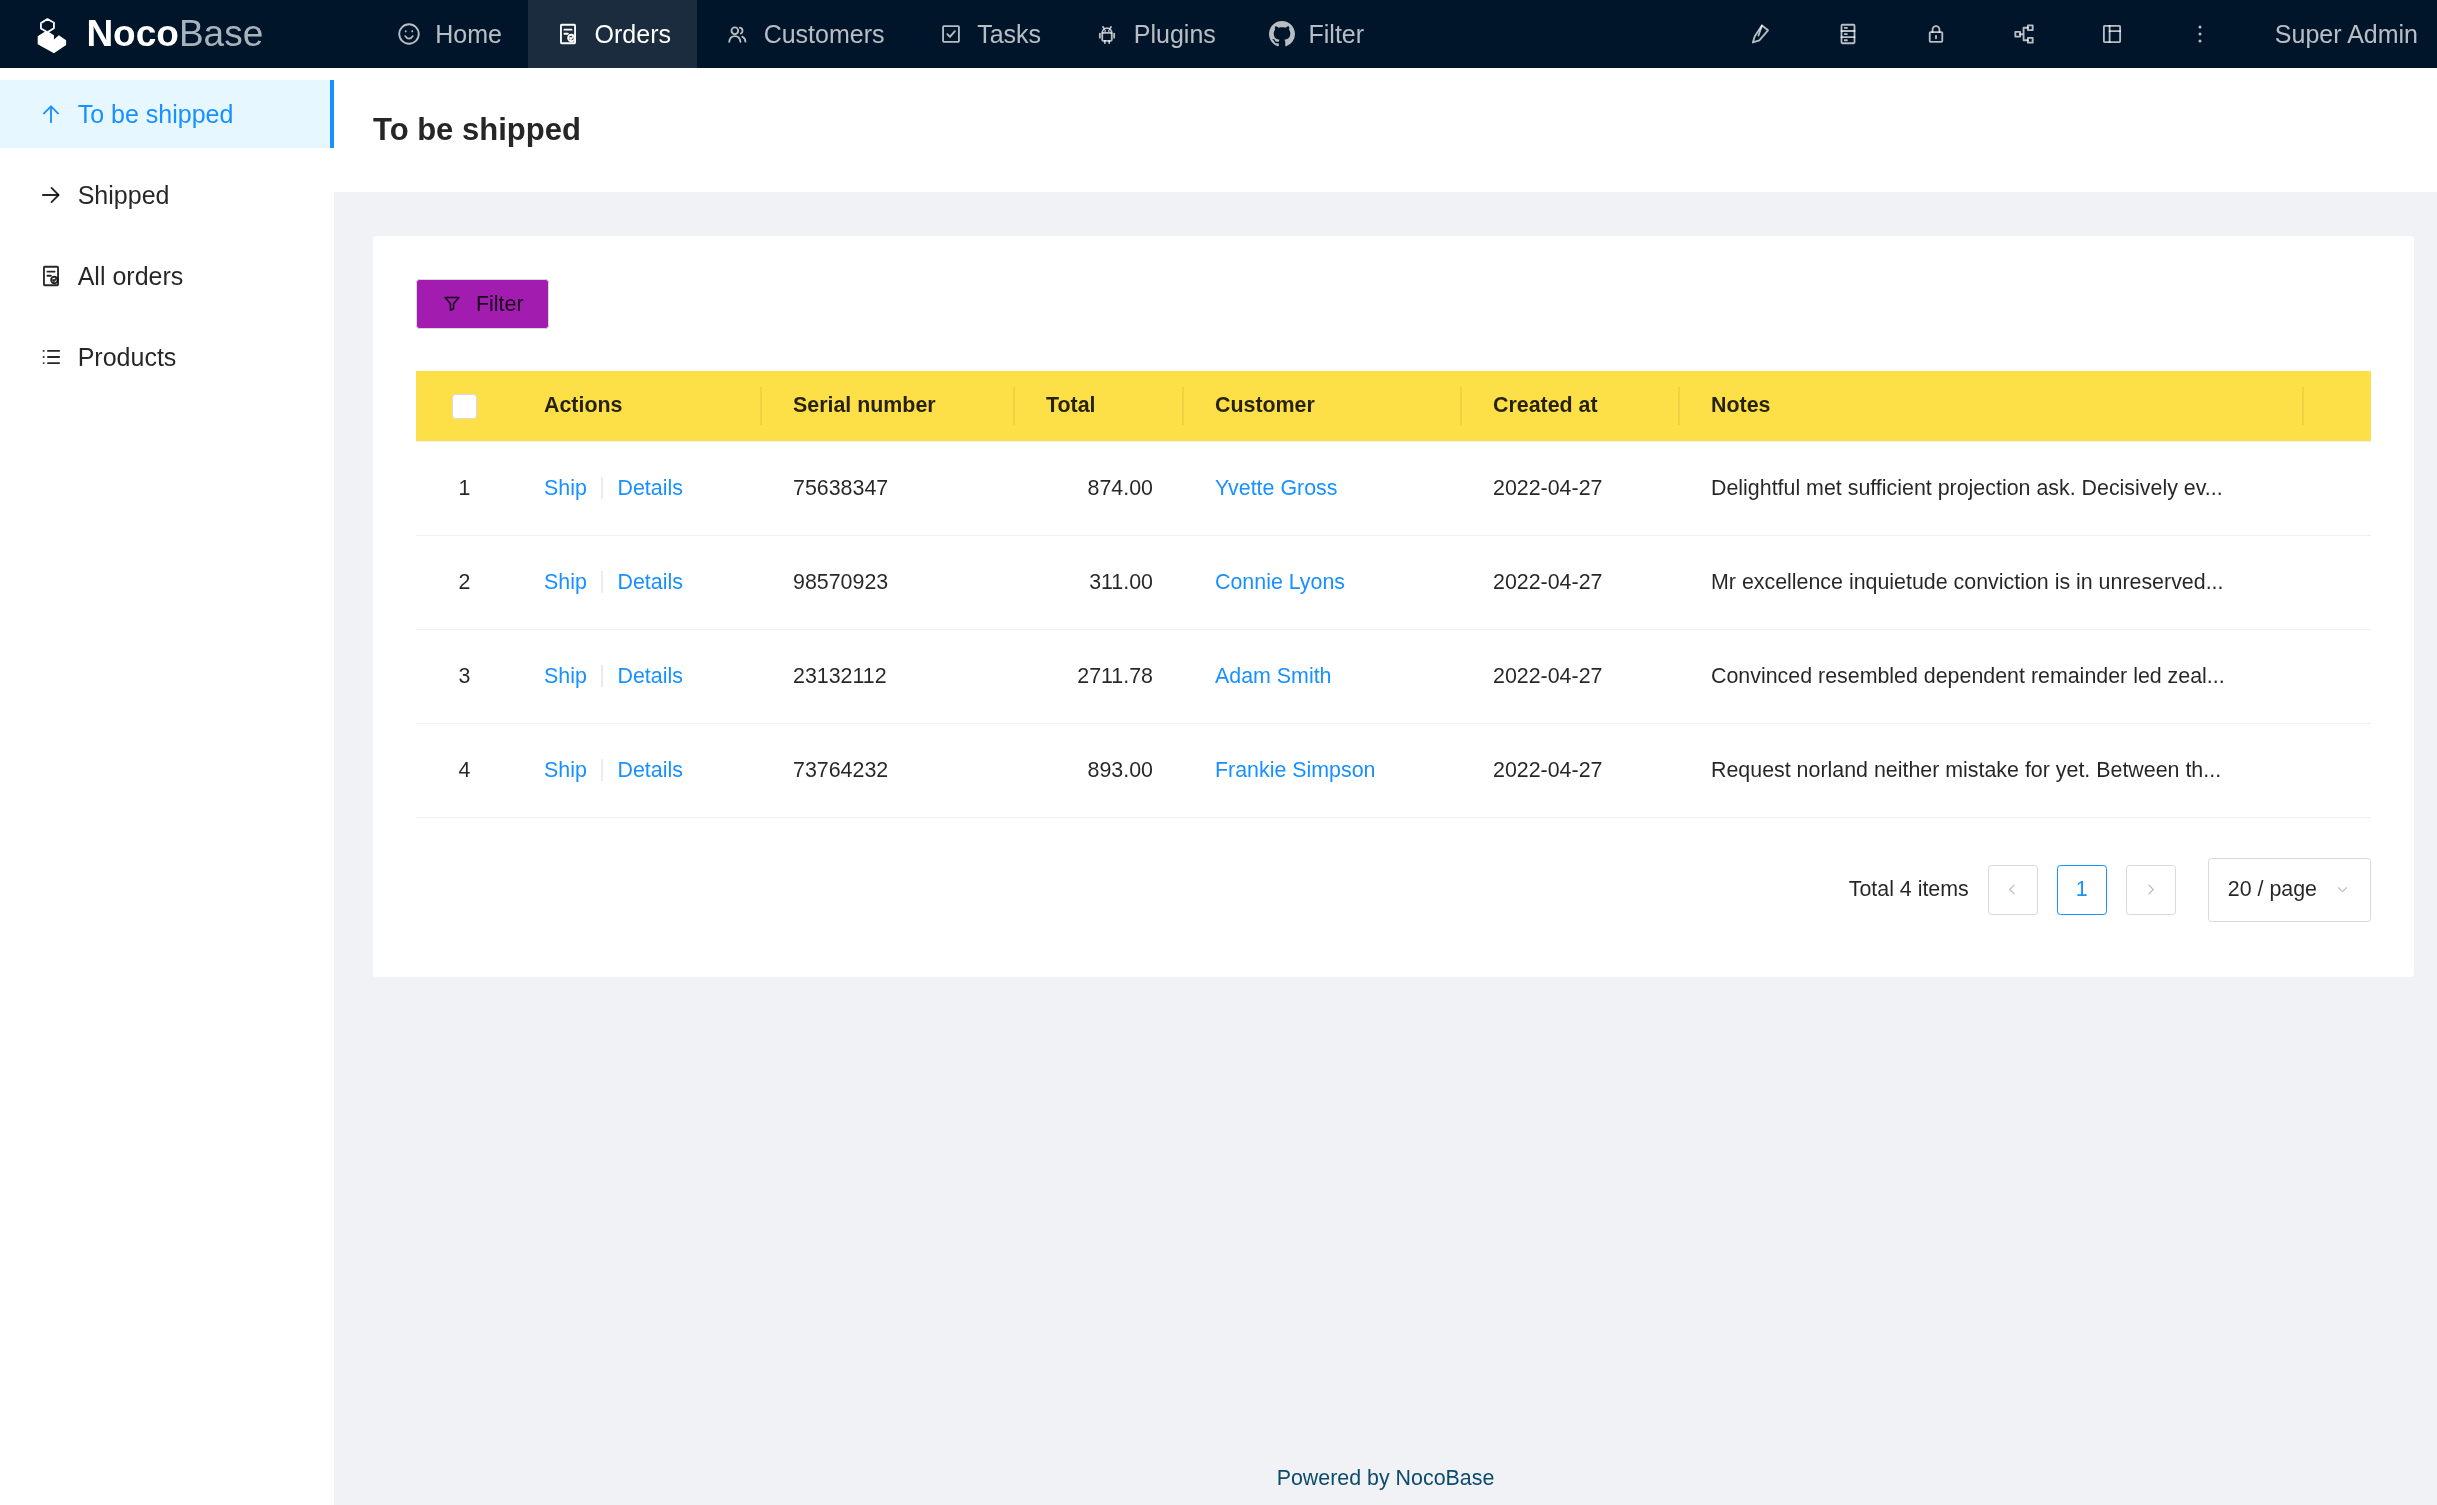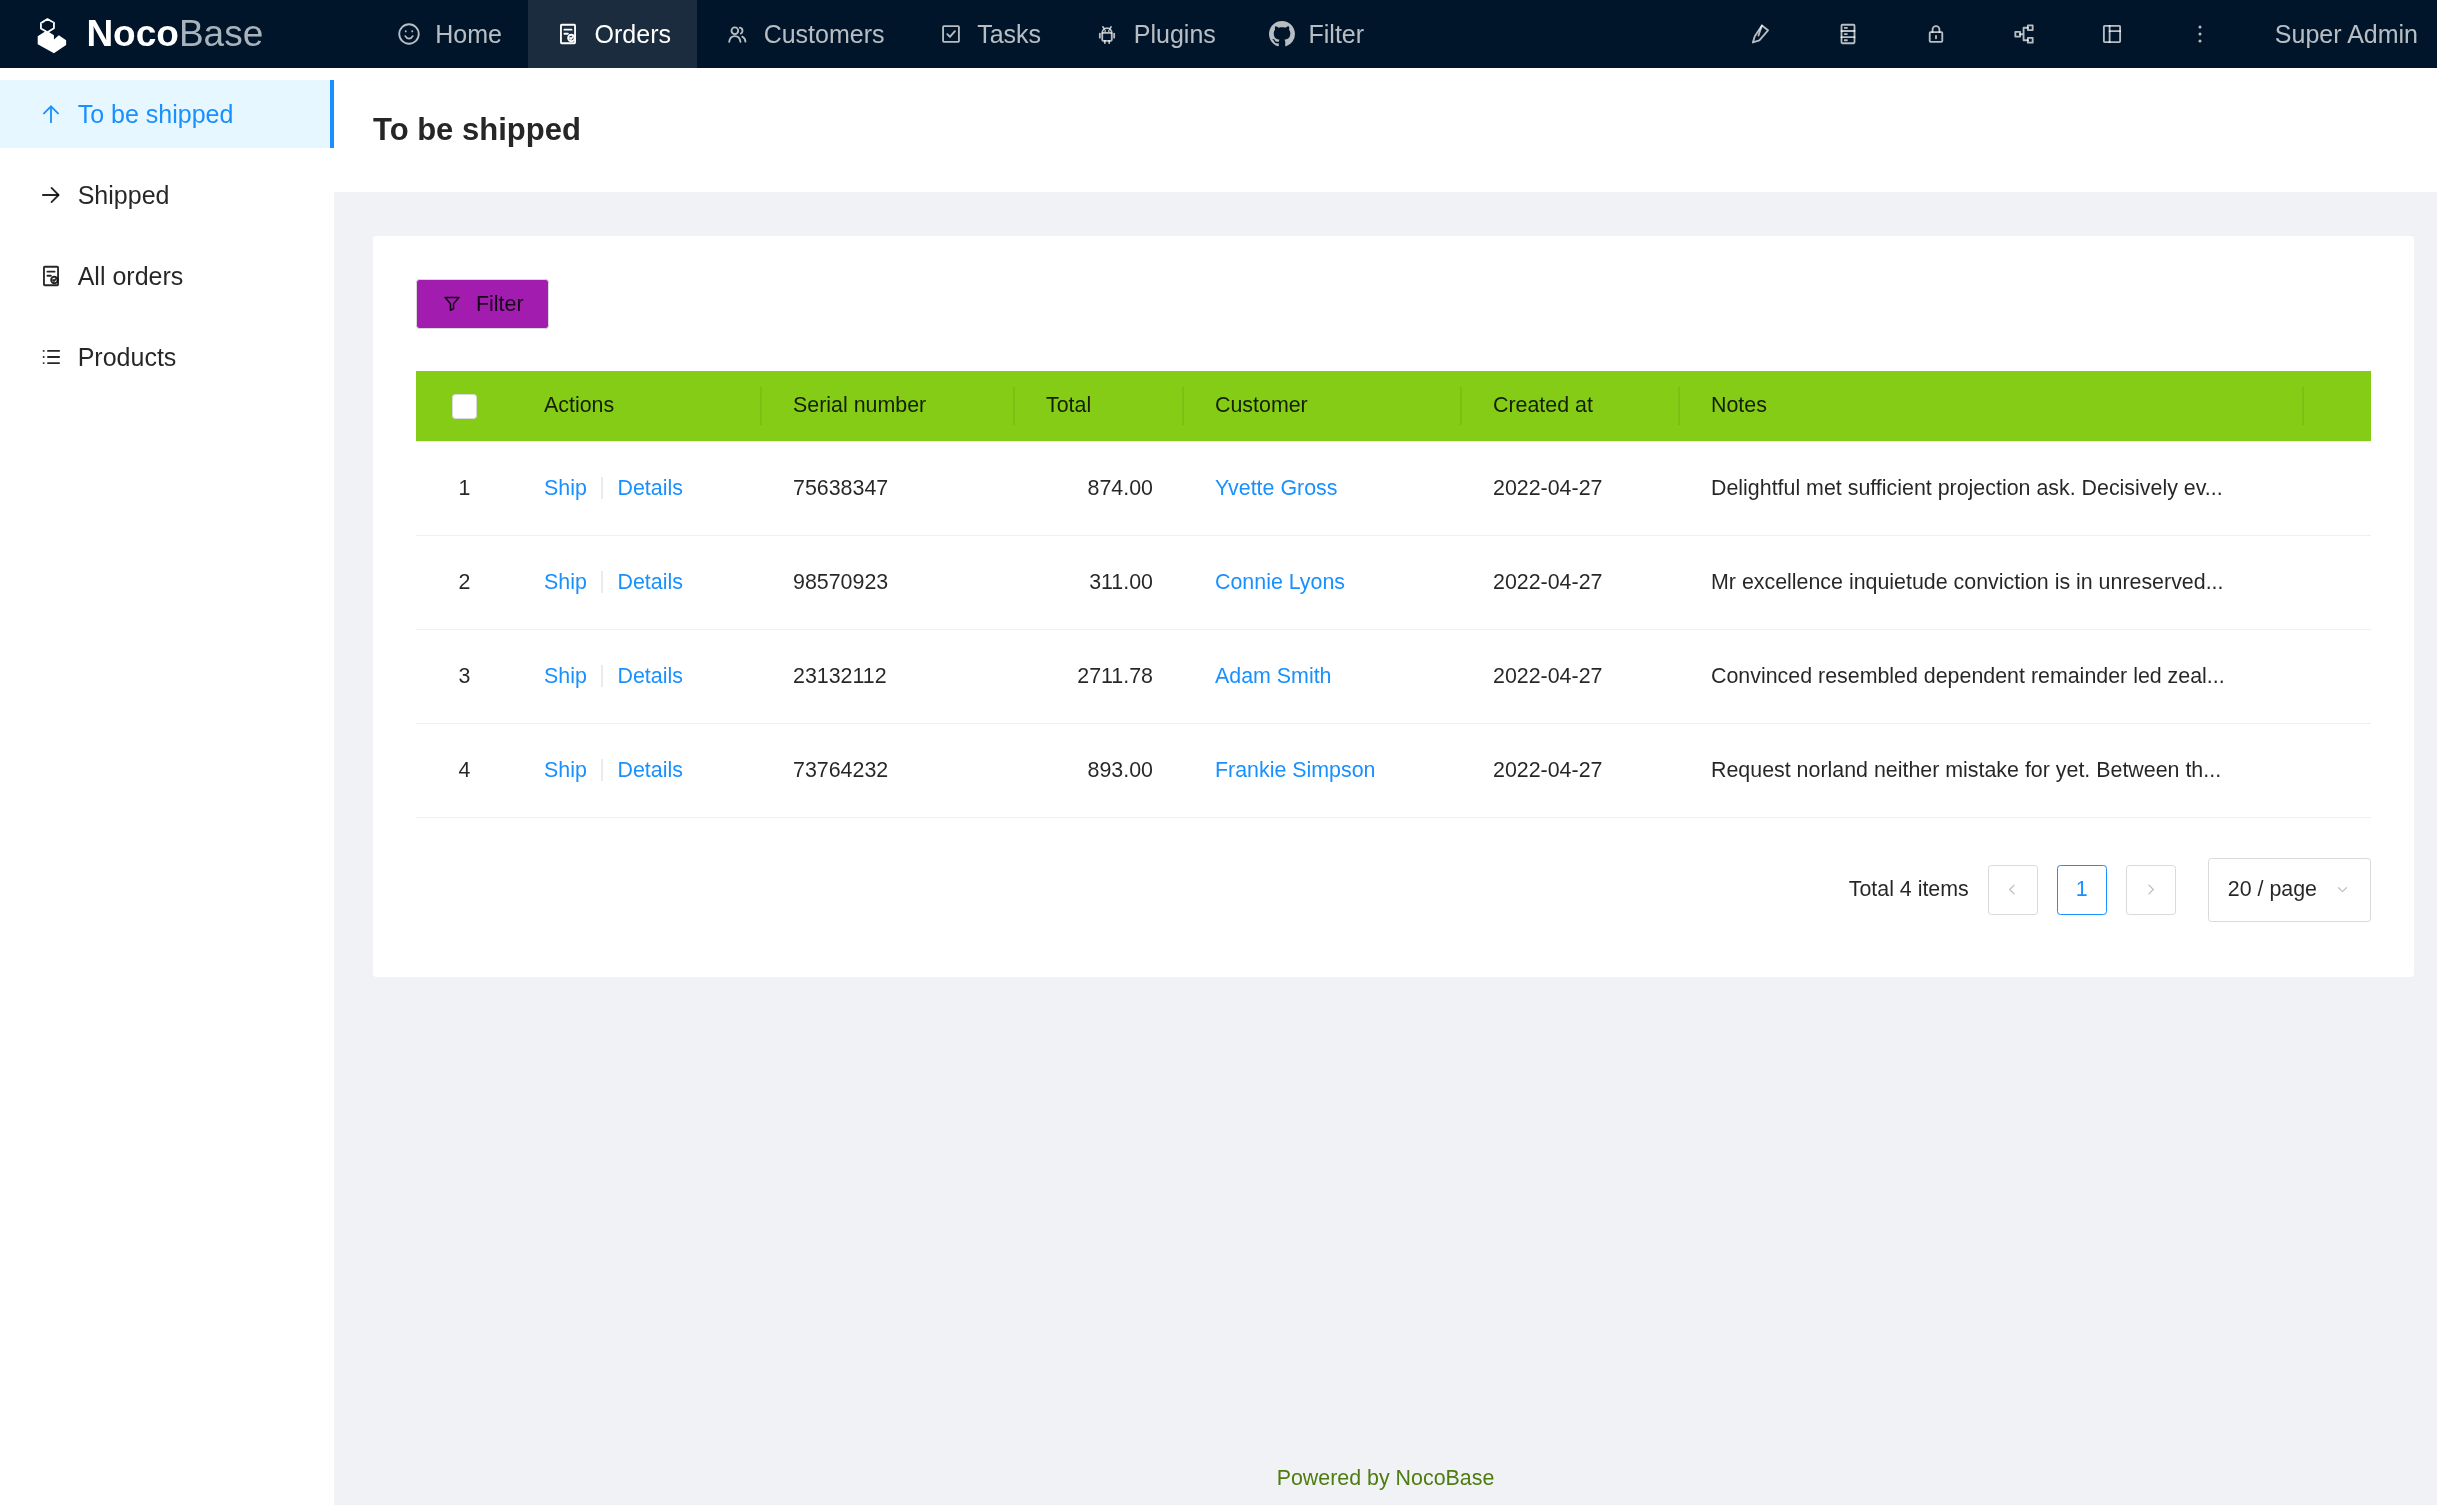--- a/index.html
+++ b/index.html
@@ -46,21 +46,21 @@
   .card { margin:44px 23px 0 39px; background:#ffffff; border-radius:3.4px;
     height:741px; padding:43px; }
 
   .filter-btn { display:inline-flex; align-items:center; gap:13px; height:50px;
     padding:0 24px; background:#a21caf; border:1.7px solid #d9d9d9;
     border-radius:3.4px; font-size:21.4px; color:rgba(0,0,0,0.85);
     font-family:inherit; cursor:pointer; }
   .filter-btn svg { width:22px; height:22px; }
 
   table { width:100%; border-collapse:collapse; table-layout:fixed; margin-top:42px; }
-  th { background:#84cc16; height:70px; font-size:21.4px; font-weight:400;
+  th { background:#fde047; height:70px; font-size:21.4px; font-weight:700;
     color:rgba(0,0,0,0.85); text-align:left; padding:0 31px; position:relative;
     border-bottom:1.7px solid #f0f0f0; white-space:nowrap; overflow:hidden; }
   th.sep::after { content:""; position:absolute; right:0; top:50%;
     transform:translateY(-50%); width:1.7px; height:38px; background:rgba(0,0,0,0.06); }
   th.col-index { text-align:center; padding:0; }
   td { height:94px; padding:0 31px; border-bottom:1.7px solid #f0f0f0;
     font-size:21.4px; color:rgba(0,0,0,0.85); white-space:nowrap; overflow:hidden; }
   td.col-index { text-align:center; }
   td.col-total { text-align:right; }
   .checkbox { display:inline-block; width:25px; height:25px; background:#fff;
@@ -75,21 +75,21 @@
     border-radius:3.4px; display:flex; align-items:center; justify-content:center;
     color:rgba(0,0,0,0.25); cursor:pointer; }
   .pg-btn svg { width:19px; height:19px; }
   .pg-btn.current { border-color:#1890ff; color:#1890ff; }
   .page-size { height:64px; background:#fff; border:1.7px solid #d9d9d9;
     border-radius:3.4px; display:flex; align-items:center; gap:17px;
     padding:0 19px; margin-left:13px; cursor:pointer; }
   .page-size svg { width:17px; height:17px; color:rgba(0,0,0,0.25); }
 
   .footer { position:absolute; left:0; right:0; bottom:13.7px; text-align:center;
-    font-size:21.4px; color:#4d7c0f; }
+    font-size:21.4px; color:#0c4a6e; }
 
   svg.st { fill:none; stroke:currentColor; stroke-width:1.7;
     stroke-linecap:round; stroke-linejoin:round; }
 </style>
 </head>
 <body>
 
 <header class="navbar">
   <div class="logo">
     <svg width="39" height="39" viewBox="0 0 48 48">

